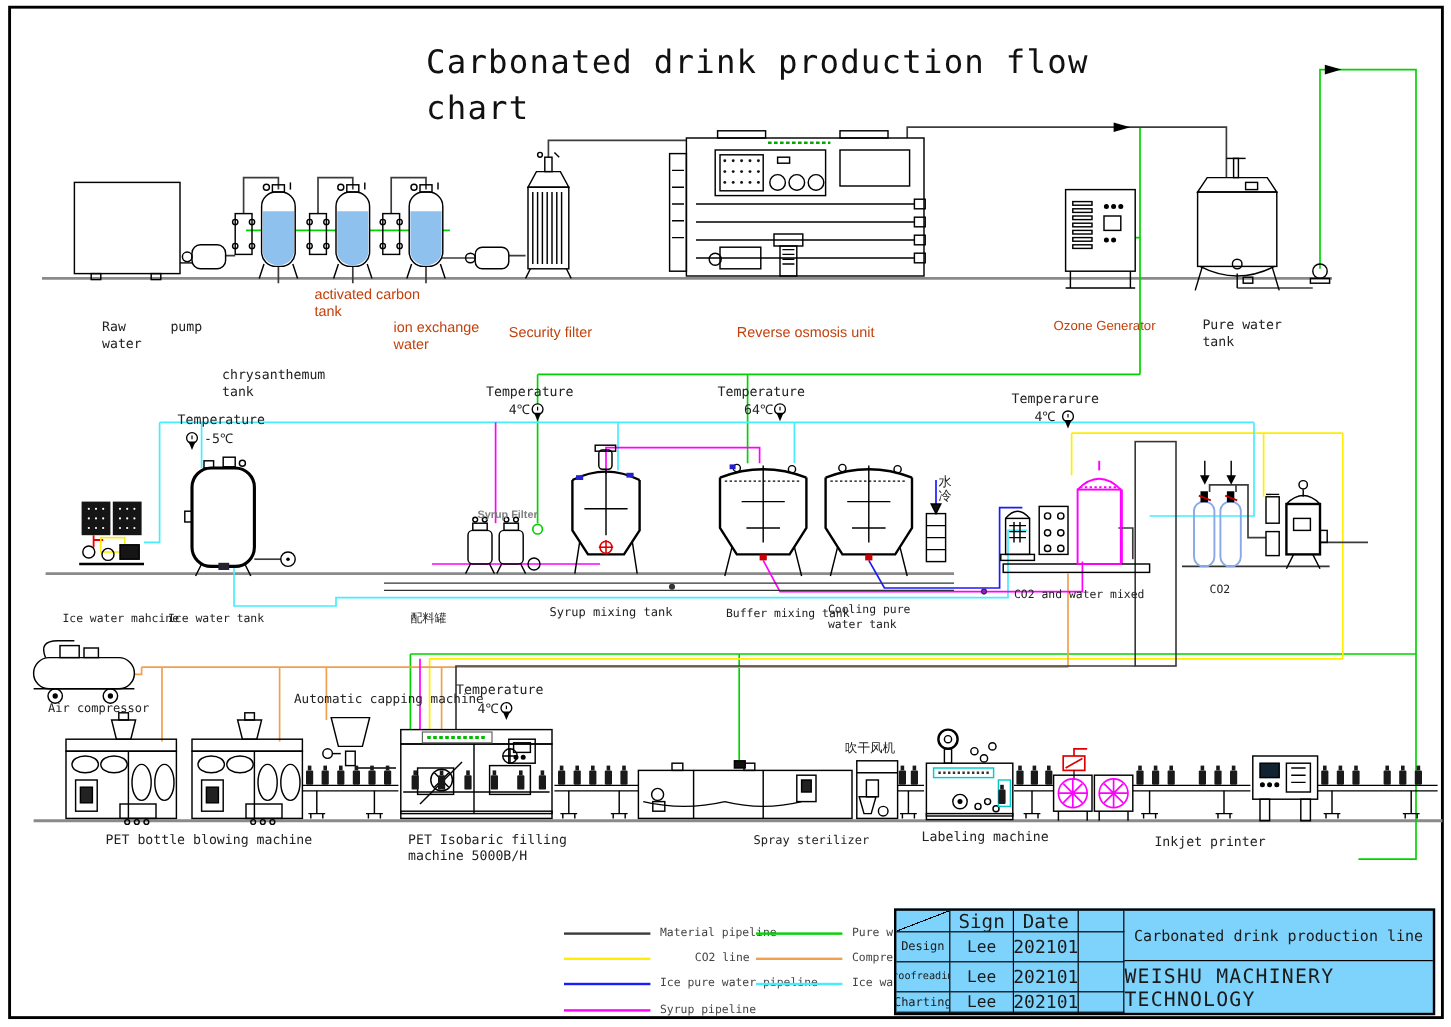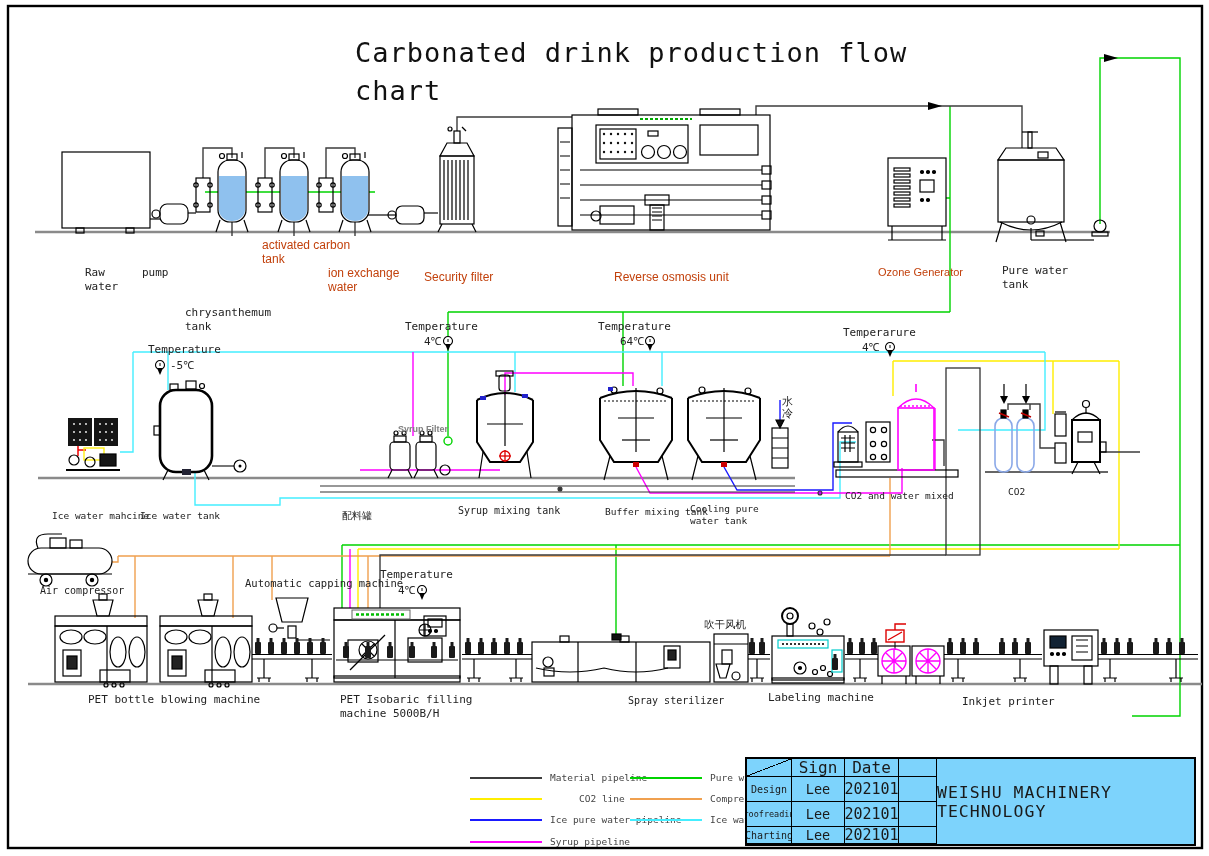--- a/index.html
+++ b/index.html
@@ -743,17 +743,18 @@
     <div class="tb-cell f14">Lee</div>
     <div class="tb-cell f15">202101</div>
     <div class="tb-cell"></div>
 
     <div class="tb-cell f10">Charting</div>
     <div class="tb-cell f14">Lee</div>
     <div class="tb-cell f15">202101</div>
     <div class="tb-cell"></div>
   </div>
   <div class="tb-right">
+    <div class="tb-proj">Carbonated drink production line</div>
     <div class="tb-comp">WEISHU MACHINERY TECHNOLOGY</div>
   </div>
 </div>
 
 </div>
 
 </body></html>

